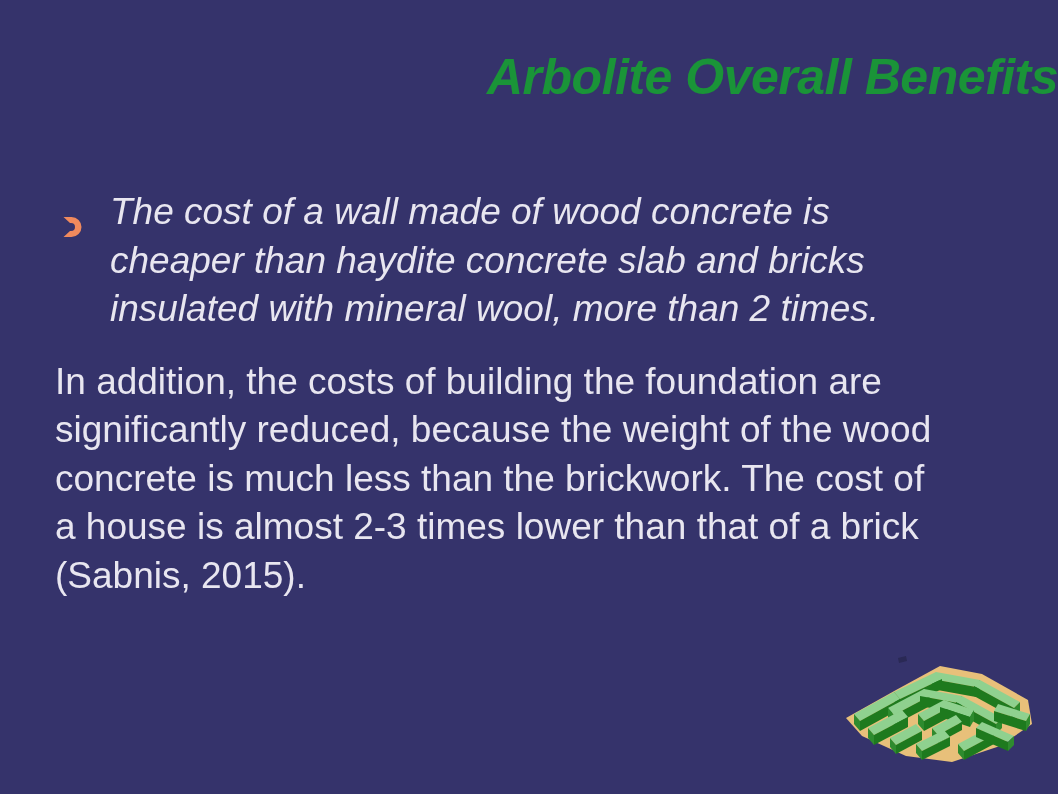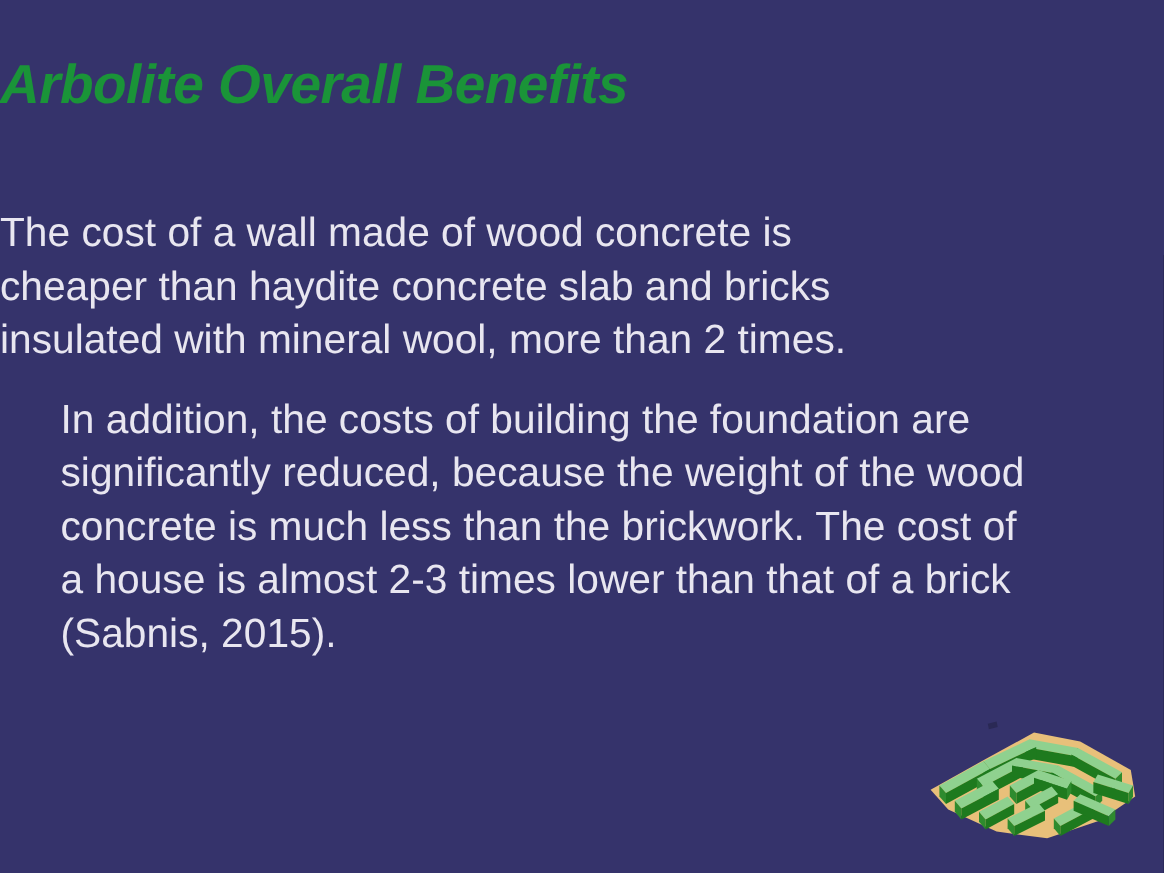--- a/index.html
+++ b/index.html
@@ -19,21 +19,21 @@
     background: #35336B;
     overflow: hidden;
   }
 
   
   #slide-title {
     position: absolute;
     left: 0;
     top: 48px;
     width: 1058px;
-    text-align: left;
+    text-align: right;
     font-family: "Liberation Sans", sans-serif;
     font-size: 50px;
     font-weight: bold;
     font-style: italic;
     color: #1A9438;
     letter-spacing: -0.5px;
     line-height: 58px;
     white-space: nowrap;
   }
 
@@ -49,21 +49,23 @@
     position: relative;
     color: #E8E6F0;
     font-family: "Liberation Sans", sans-serif;
     font-size: 37px;
     line-height: 48.5px;
     font-weight: normal;
   }
 
   
   #para-bulleted {
+    margin-left: 110px;
     width: 840px;
+    font-style: italic;
   }
   #para-bulleted .para-text {
     display: block;
   }
 
   
   #bullet-marker {
     position: absolute;
     left: -51px;
     top: 16px;

